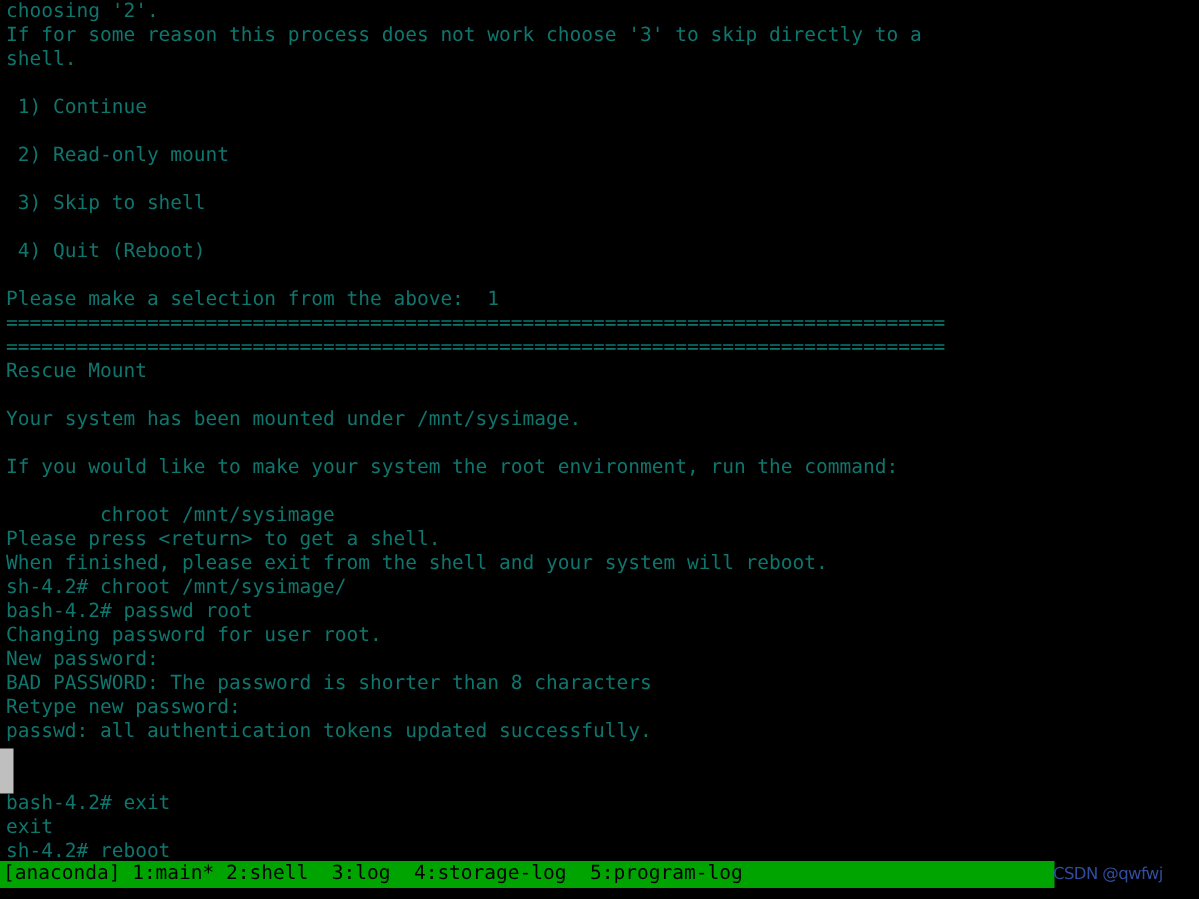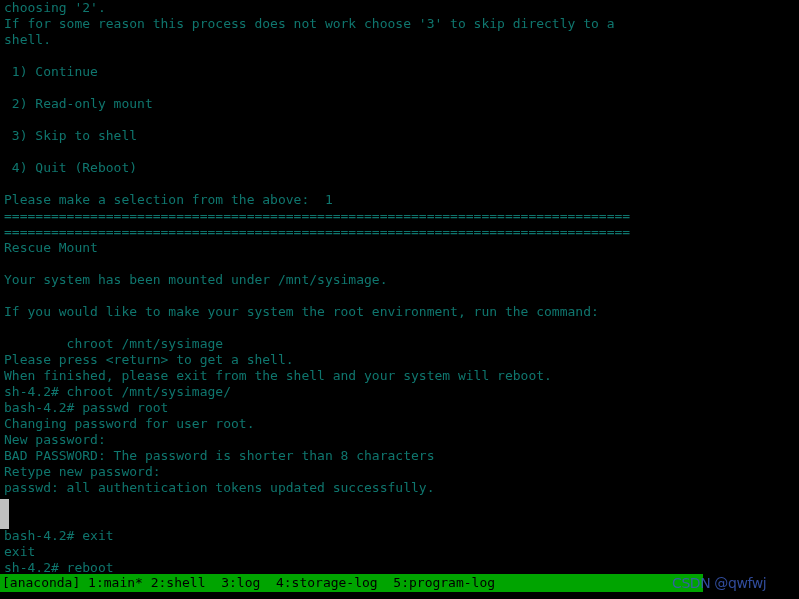--- a/index.html
+++ b/index.html
@@ -31,23 +31,23 @@
     font-family:"DejaVu Sans Mono","Liberation Mono",monospace;
     white-space:pre; overflow:hidden;
   }
   #status-left {
     position:absolute; left:2px; top:0; white-space:pre; color:#000;
   }
   #status-right {
     position:absolute; left:548px; top:0; white-space:pre; color:#0000c8;
   }
   #watermark {
-    position:absolute; left:672px; top:577px;
+    position:absolute; left:702px; top:577px;
     font-family:"DejaVu Sans","Liberation Sans",sans-serif;
-    font-size:14px; line-height:12px;
+    font-size:11px; line-height:12px;
     color:#3a5ab8; opacity:0.85; letter-spacing:-0.4px;
     white-space:pre; pointer-events:none;
   }
   #bottom-fill {
     position:absolute; left:0; top:592px; width:799px; height:7px; background:#000;
   }
 </style>
 </head>
 <body>
 

